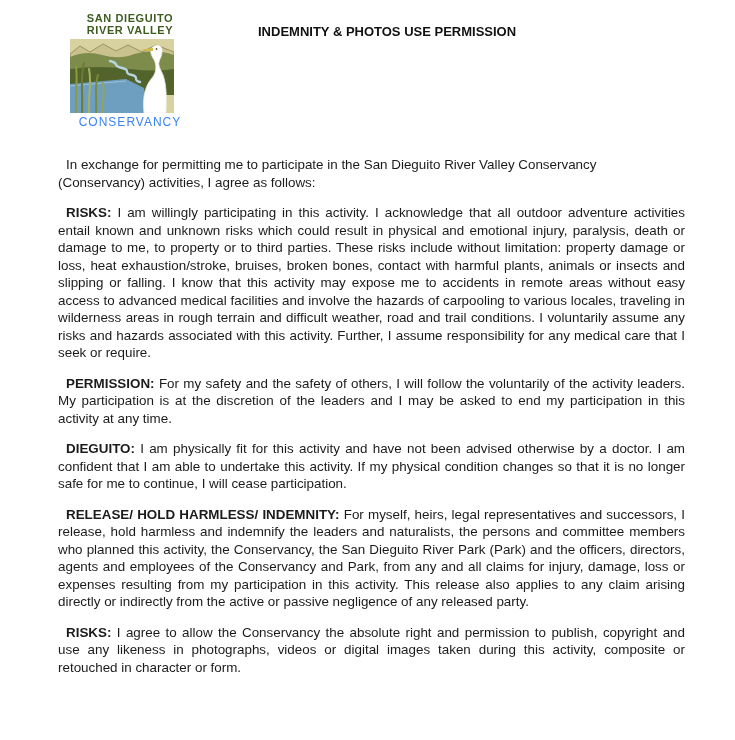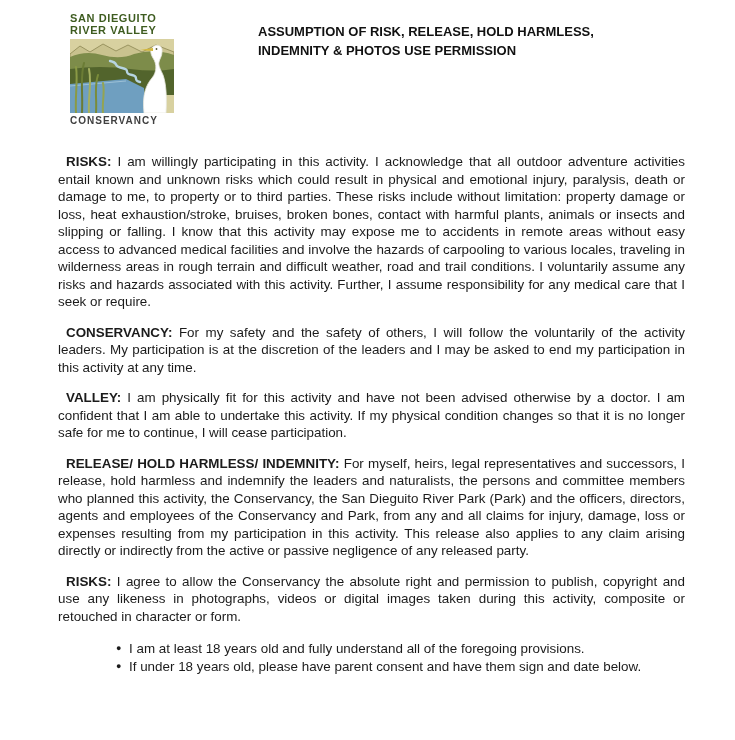--- a/index.html
+++ b/index.html
@@ -10,34 +10,34 @@
     background: #ffffff;
     font-family: "Liberation Sans", sans-serif;
     color: #1b1b1b;
     overflow: hidden;
   }
   .header {
     display: flex;
     align-items: flex-start;
     padding: 12px 0 0 70px;
   }
-  .logo { width: 120px; flex: 0 0 auto; }
+  .logo { width: 120px; flex: 0 0 auto; text-align: center; }
   .logo-top {
     font-size: 11px;
     font-weight: bold;
     color: #3e5c20;
     letter-spacing: 0.6px;
     line-height: 12px;
     white-space: nowrap;
   }
   .logo-art { display: block; margin: 3px 0 2px 0; }
   .logo-bottom {
-    font-size: 10px;
-    font-weight: bold;
-    color: #404040;
+    font-size: 12px;
+    font-weight: normal;
+    color: #3b82f6;
     letter-spacing: 1px;
     white-space: nowrap;
   }
   .title {
     margin-left: 68px;
     margin-top: 10px;
     font-size: 13px;
     font-weight: bold;
     line-height: 19px;
     color: #111;
@@ -111,39 +111,35 @@
 
         <path d="M74 74 C72 56 76 46 82 39 C87 33 87 25 83 19 C80 14 80 10 83 8 C86 5 91 6 92 10 L92 13 C92 17 90 19 89 23 C88 27 91 31 93 36 C96 44 97 58 96 74 Z" fill="#ffffff" stroke="#e7e7de" stroke-width="0.8"></path>
 
         <path d="M83 9 L70 11 L83 12 Z" fill="#d4b83a"></path>
         <circle cx="86.5" cy="10" r="0.9" fill="#555533"></circle>
       </svg>
       <div class="logo-bottom">CONSERVANCY</div>
     </div>
 
     <div class="title">
-      <div>ASSUMPTION OF RISK, RELEASE, HOLD HARMLESS,</div>
       <div>INDEMNITY &amp; PHOTOS USE PERMISSION</div>
     </div>
 
   </div>
 
   <div class="content">
 
+    <p class="intro">In exchange for permitting me to participate in the San Dieguito River Valley Conservancy (Conservancy) activities, I agree as follows:</p>
 
     <p><span class="h">RISKS:</span> <span>I am willingly participating in this activity. I acknowledge that all outdoor adventure activities entail known and unknown risks which could result in physical and emotional injury, paralysis, death or damage to me, to property or to third parties. These risks include without limitation: property damage or loss, heat exhaustion/stroke, bruises, broken bones, contact with harmful plants, animals or insects and slipping or falling. I know that this activity may expose me to accidents in remote areas without easy access to advanced medical facilities and involve the hazards of carpooling to various locales, traveling in wilderness areas in rough terrain and difficult weather, road and trail conditions. I voluntarily assume any risks and hazards associated with this activity. Further, I assume responsibility for any medical care that I seek or require.</span></p>
 
-    <p><span class="h">CONSERVANCY:</span> <span>For my safety and the safety of others, I will follow the voluntarily of the activity leaders. My participation is at the discretion of the leaders and I may be asked to end my participation in this activity at any time.</span></p>
+    <p><span class="h">PERMISSION:</span> <span>For my safety and the safety of others, I will follow the voluntarily of the activity leaders. My participation is at the discretion of the leaders and I may be asked to end my participation in this activity at any time.</span></p>
 
-    <p><span class="h">VALLEY:</span> <span>I am physically fit for this activity and have not been advised otherwise by a doctor. I am confident that I am able to undertake this activity. If my physical condition changes so that it is no longer safe for me to continue, I will cease participation.</span></p>
+    <p><span class="h">DIEGUITO:</span> <span>I am physically fit for this activity and have not been advised otherwise by a doctor. I am confident that I am able to undertake this activity. If my physical condition changes so that it is no longer safe for me to continue, I will cease participation.</span></p>
 
     <p><span class="h">RELEASE/ HOLD HARMLESS/ INDEMNITY:</span> <span>For myself, heirs, legal representatives and successors, I release, hold harmless and indemnify the leaders and naturalists, the persons and committee members who planned this activity, the Conservancy, the San Dieguito River Park (Park) and the officers, directors, agents and employees of the Conservancy and Park, from any and all claims for injury, damage, loss or expenses resulting from my participation in this activity. This release also applies to any claim arising directly or indirectly from the active or passive negligence of any released party.</span></p>
 
     <p><span class="h">RISKS:</span> <span>I agree to allow the Conservancy the absolute right and permission to publish, copyright and use any likeness in photographs, videos or digital images taken during this activity, composite or retouched in character or form.</span></p>
 
-    <ul class="bullets">
-      <li>I am at least 18 years old and fully understand all of the foregoing provisions.</li>
-      <li>If under 18 years old, please have parent consent and have them sign and date below.</li>
-    </ul>
 
   </div>
 
 </div>
 
 </body></html>

